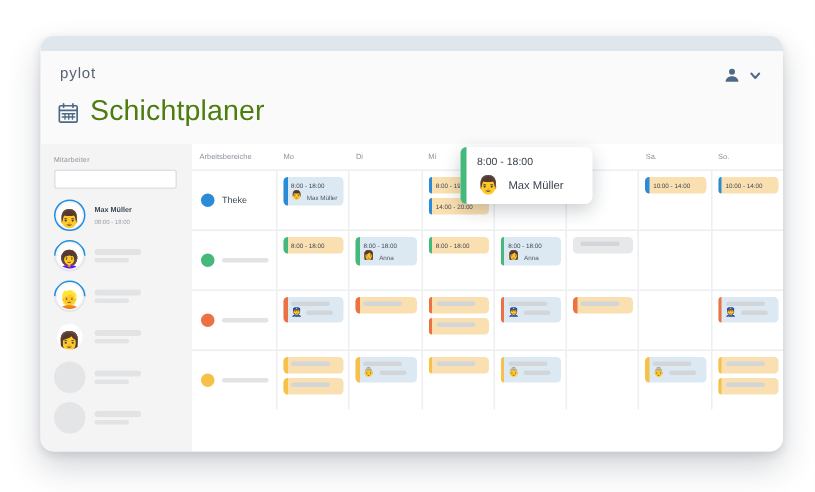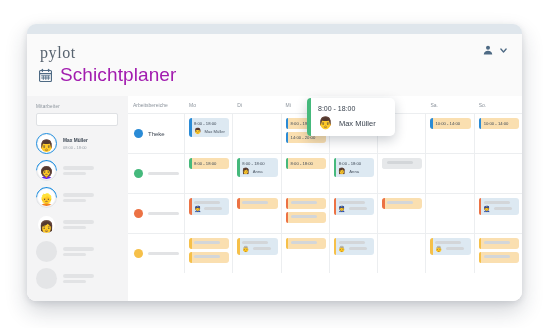--- a/index.html
+++ b/index.html
@@ -23,37 +23,37 @@
   }
   .app-topstrip {
     height: 10px; width: 100%;
     background: #dfe6ec;
   }
   .app-body { position: relative; width:100%; height: 267px; background:#fafafa; }
 
   
   .brand {
     position: absolute; left: 13px; top: 10px;
-    font-size: 16px; letter-spacing: .6px; color: #57636f;
-    font-family: Liberation Serif, serif;
+    font-size: 10px; letter-spacing: .6px; color: #57636f;
+    font-family: Liberation Sans, sans-serif;
   }
   .user-menu {
     position: absolute; right: 14px; top: 10px;
     display: flex; align-items: center; gap: 5px;
   }
   .user-icon svg { display:block; }
   .chev svg { display:block; }
 
   .page-title-row {
     position: absolute; left: 11px; top: 30px;
     display: flex; align-items: center; gap: 7px;
   }
   .cal-icon svg { display:block; }
   .page-title {
-    font-size: 19px; color: #a21caf; font-weight: 400;
+    font-size: 19px; color: #4d7c0f; font-weight: 400;
     letter-spacing: .1px;
     font-family: "Liberation Sans", sans-serif;
   }
 
   
   .sidebar {
     position: absolute; left: 0; top: 62px;
     width: 101px; height: 205px;
     background: #f4f4f5;
     padding: 8px 9px 0 9px;

